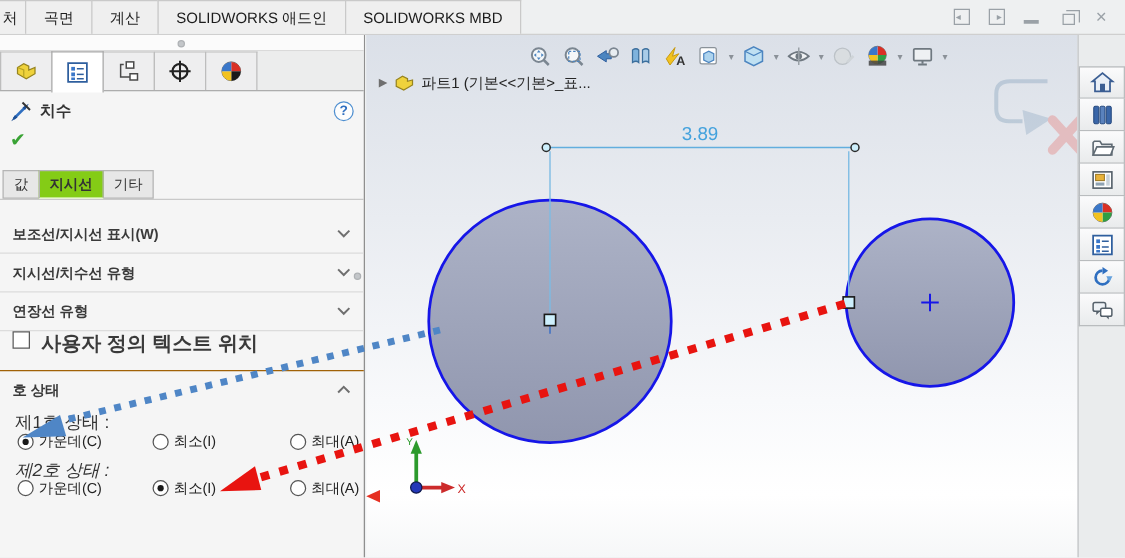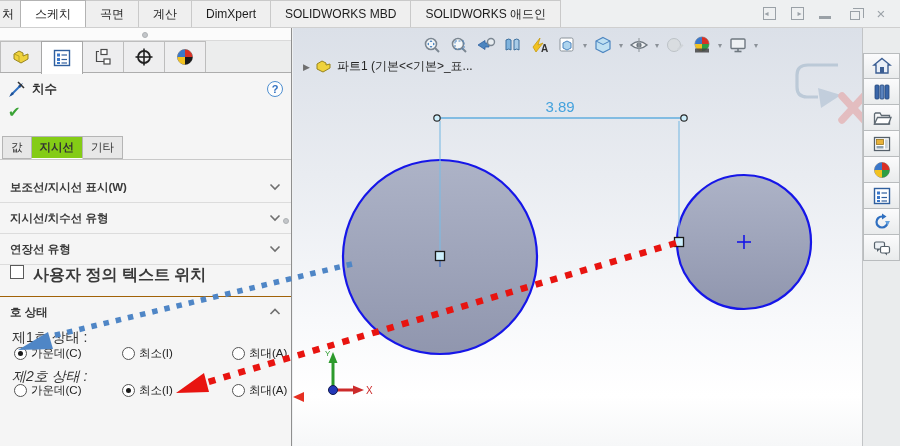--- a/index.html
+++ b/index.html
@@ -71,26 +71,24 @@
 
   .overlay-svg { position:absolute; left:0; top:0; pointer-events:none; }
 </style>
 </head>
 <body>
 
 <div id="app">
 
   <div class="ribbon">
     <div class="rtab partial">처</div>
-    <div class="rtab active">스케치</div>
     <div class="rtab">곡면</div>
     <div class="rtab">계산</div>
-    <div class="rtab">DimXpert</div>
+    <div class="rtab">SOLIDWORKS 애드인</div>
     <div class="rtab">SOLIDWORKS MBD</div>
-    <div class="rtab">SOLIDWORKS 애드인</div>
     <div class="win-controls">
       <div class="win-btn">
           <span class="pane-box left">◂</span>
         </div>
       <div class="win-btn">
           <span class="pane-box right">▸</span>
         </div>
       <div class="win-btn">
           <span class="min-glyph"></span>
         </div>

